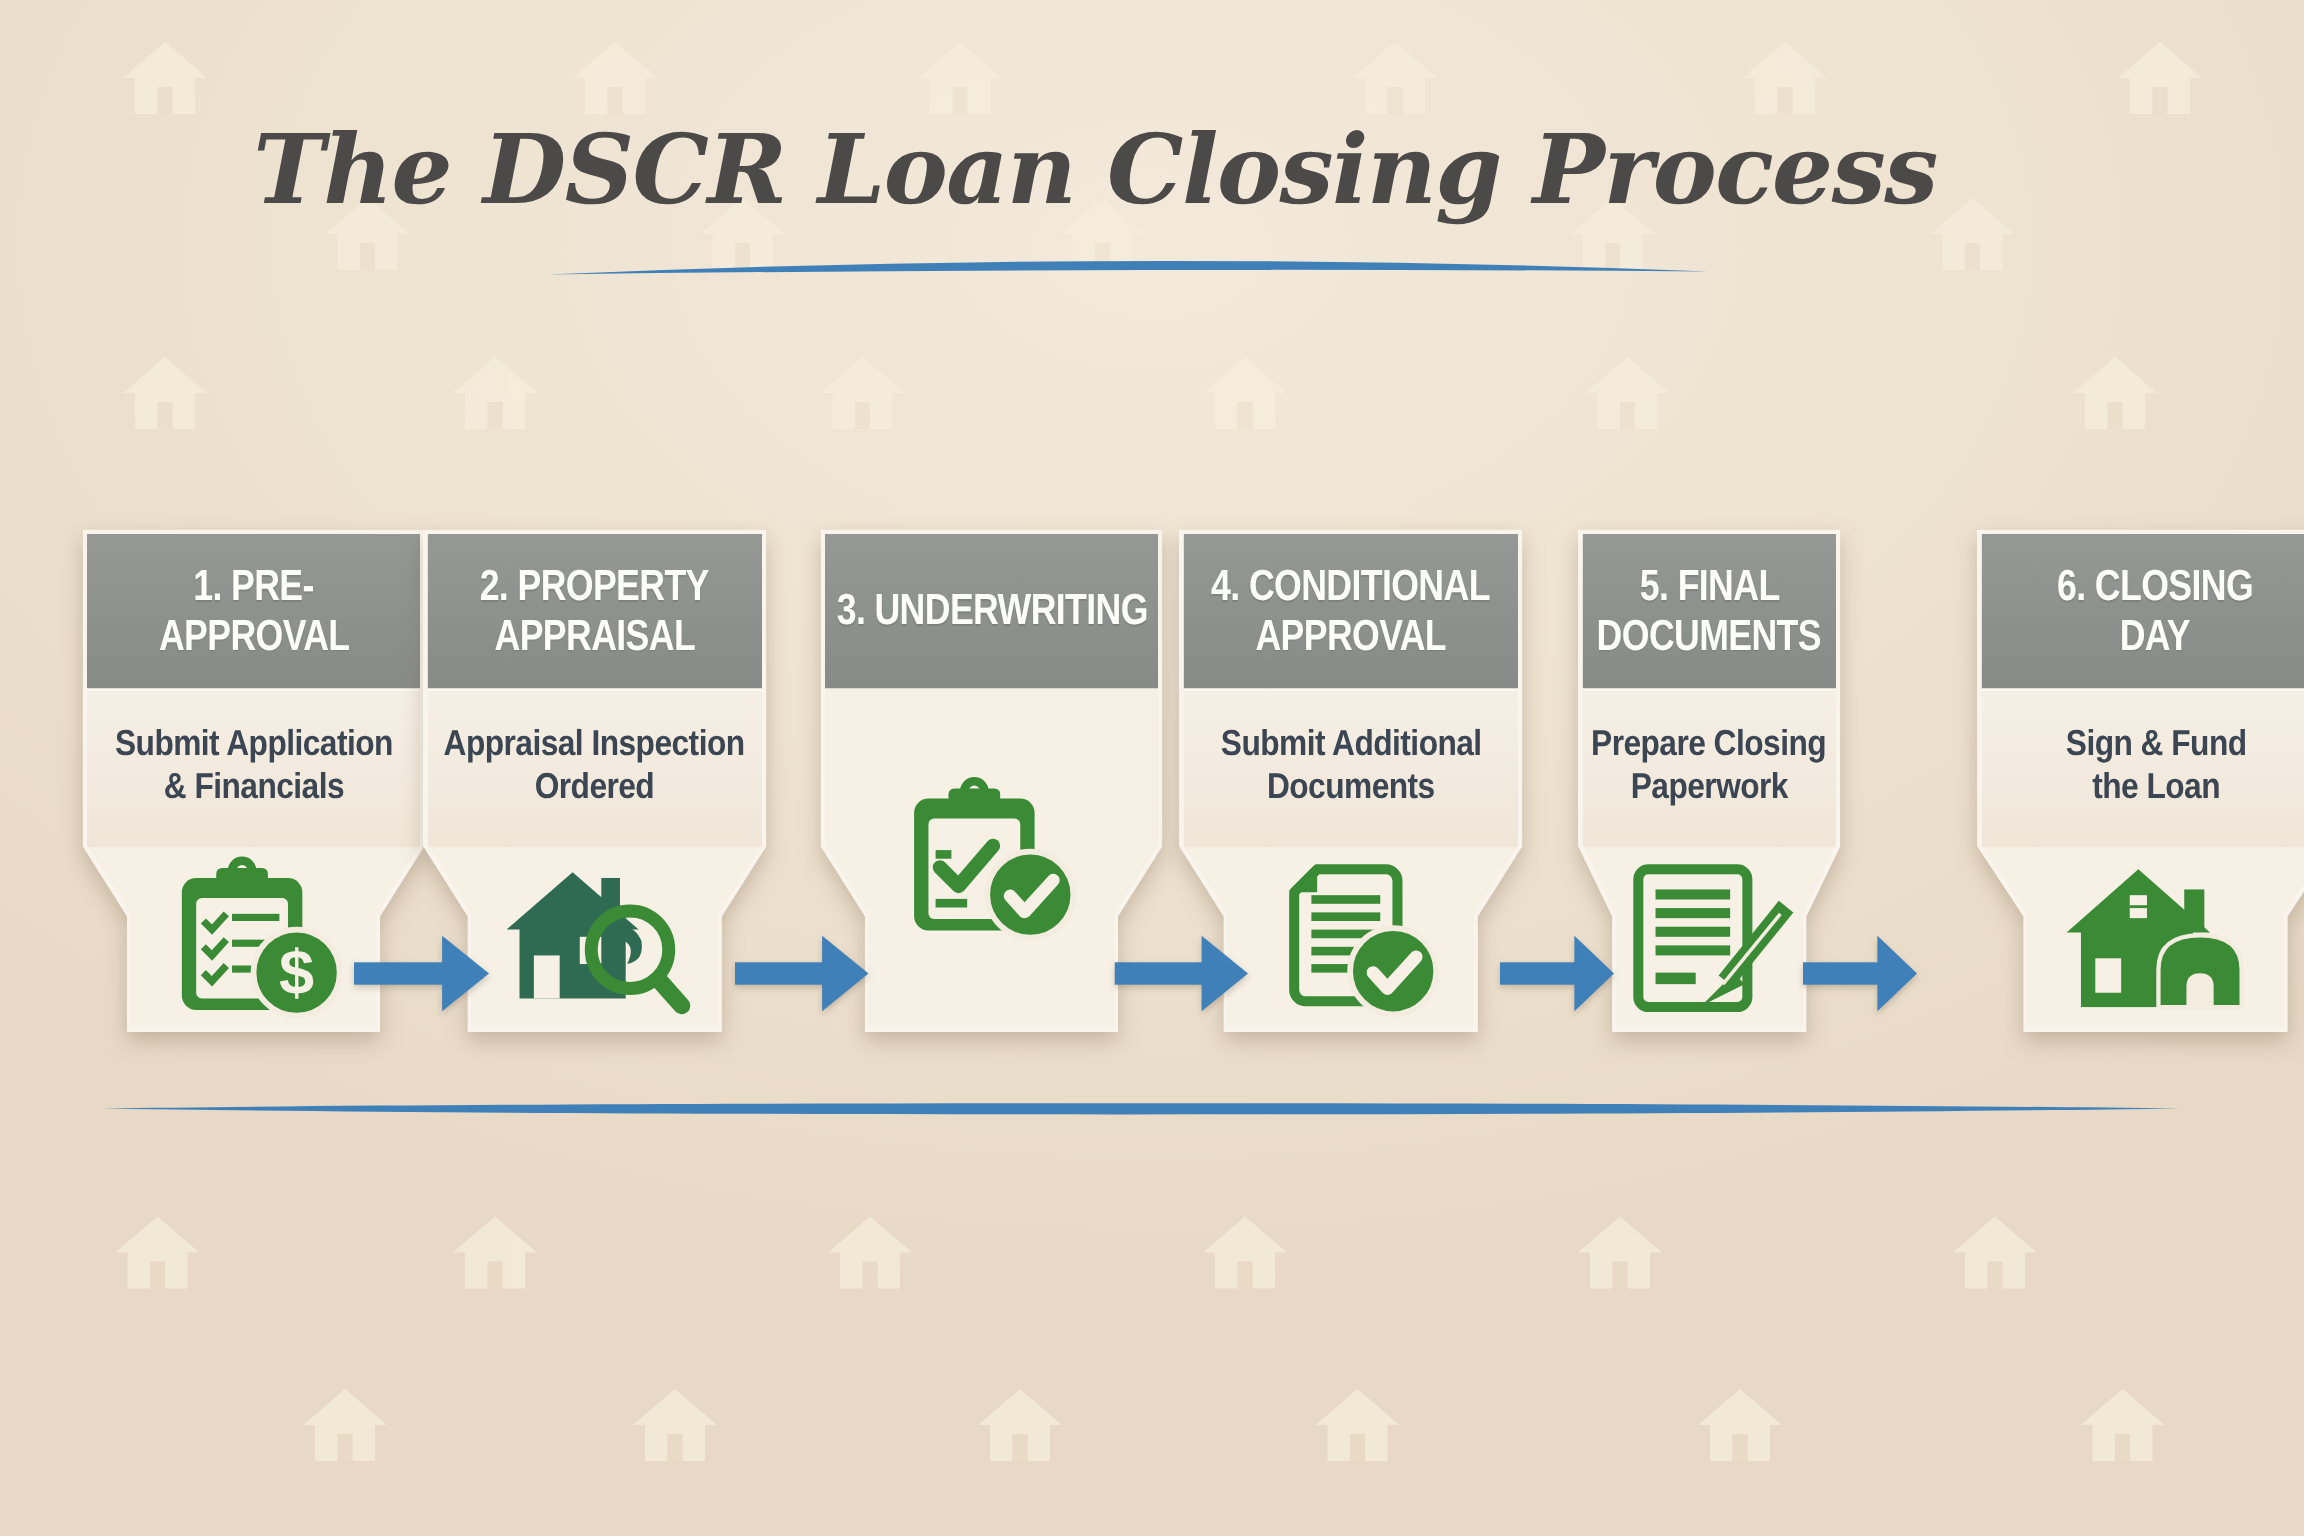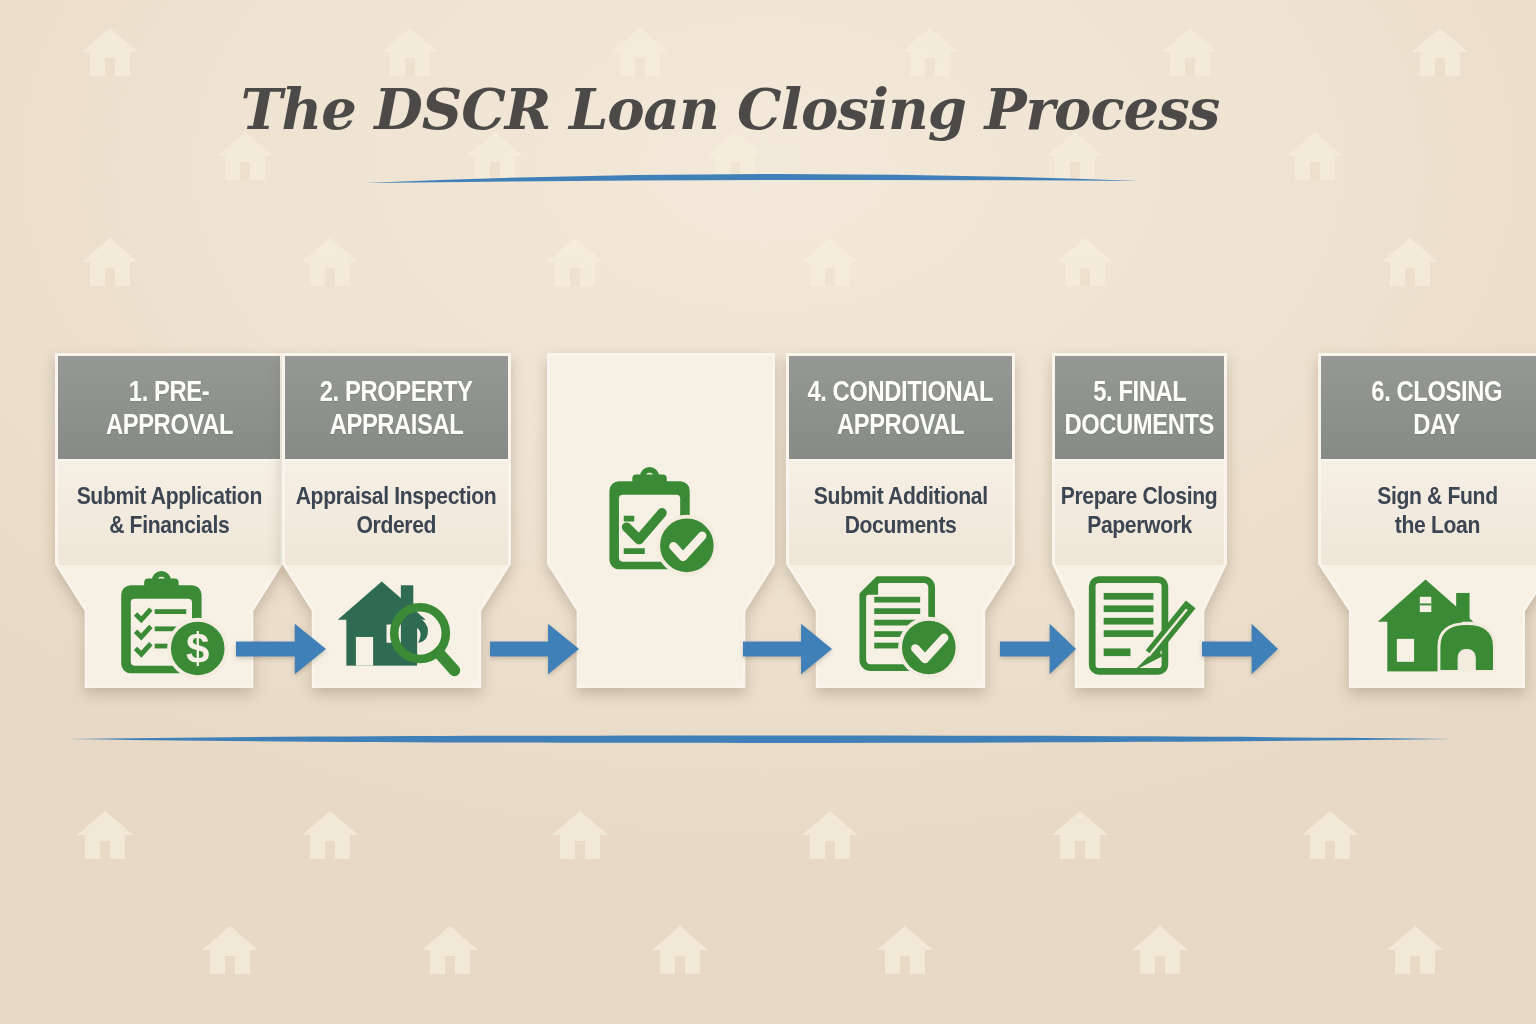--- a/index.html
+++ b/index.html
@@ -7,21 +7,21 @@
     position:relative;width:1536px;height:1024px;overflow:hidden;
     font-family:"Liberation Sans",sans-serif;
     background:radial-gradient(ellipse 1100px 700px at 50% 16%, #f3e9da 0%, var(--background,#eee2d0) 52%, #e7d9c5 100%);
   }
   
   .bg-pattern{position:absolute;inset:0;pointer-events:none;}
   
   .page-title{
     position:absolute;left:0;top:76px;width:1460px;text-align:center;margin:0;
     font-family:"DejaVu Serif",serif;font-style:italic;font-weight:700;
-    font-size:56px;letter-spacing:-1px;color:var(--title-text,#4b4a48);
+    font-size:64px;letter-spacing:-1px;color:var(--title-text,#4b4a48);
   }
   .title-swoosh{position:absolute;left:362px;top:167px;width:780px;height:24px;}
   
   .card{position:absolute;top:353px;height:335px;filter:drop-shadow(0 6px 7px rgba(110,90,65,.30));}
   .card-shape{position:absolute;clip-path:polygon(0 0,100% 0,100% 63%,87% 77%,87% 100%,13% 100%,13% 77%,0 63%);}
   .card-outer{inset:0;background:var(--card-border,#faf5ec);}
   .card-inner{inset:3px;display:flex;flex-direction:column;}
   .hdr{
     height:103px;flex:0 0 103px;display:flex;flex-direction:column;justify-content:center;align-items:center;
     background:linear-gradient(#959894,#878b87);box-shadow:0 2px 3px rgba(0,0,0,.18);
@@ -154,20 +154,24 @@
           <path class="fdg" d="M80,52 q14,-6 20,8 q2,14 -10,16 q6,-12 -2,-16 q-8,-4 -8,-8 Z"></path>
           <line class="sg" x1="112" y1="87" x2="128" y2="105" stroke-width="12" stroke-linecap="round"></line>
         </svg>
       </div>
     </div>
   </div>
 
   <div class="card" style="left:547px;width:228px">
     <div class="card-shape card-outer"></div>
     <div class="card-shape card-inner">
+      <div class="hdr">
+        <div class="hdr-line">3. UNDERWRITING</div>
+        <div class="hdr-line"></div>
+      </div>
       <div class="panel">
         <svg class="icon" viewBox="0 0 135 115">
           <rect class="fg" x="14" y="16" width="84" height="92" rx="10"></rect>
           <circle class="sg" cx="56" cy="11" r="7" stroke-width="6"></circle>
           <rect class="fg" x="38" y="9" width="36" height="16" rx="4"></rect>
           <rect class="fc" x="24" y="30" width="64" height="70" rx="4"></rect>
           <rect class="fg" x="29" y="52" width="11" height="6"></rect>
           <path class="sg" d="M32,64 l13,13 l24,-28" stroke-width="10" stroke-linecap="round" stroke-linejoin="round"></path>
           <rect class="fg" x="29" y="86" width="22" height="6"></rect>
           <circle class="fg scr" cx="95" cy="83" r="30" stroke-width="4"></circle>

